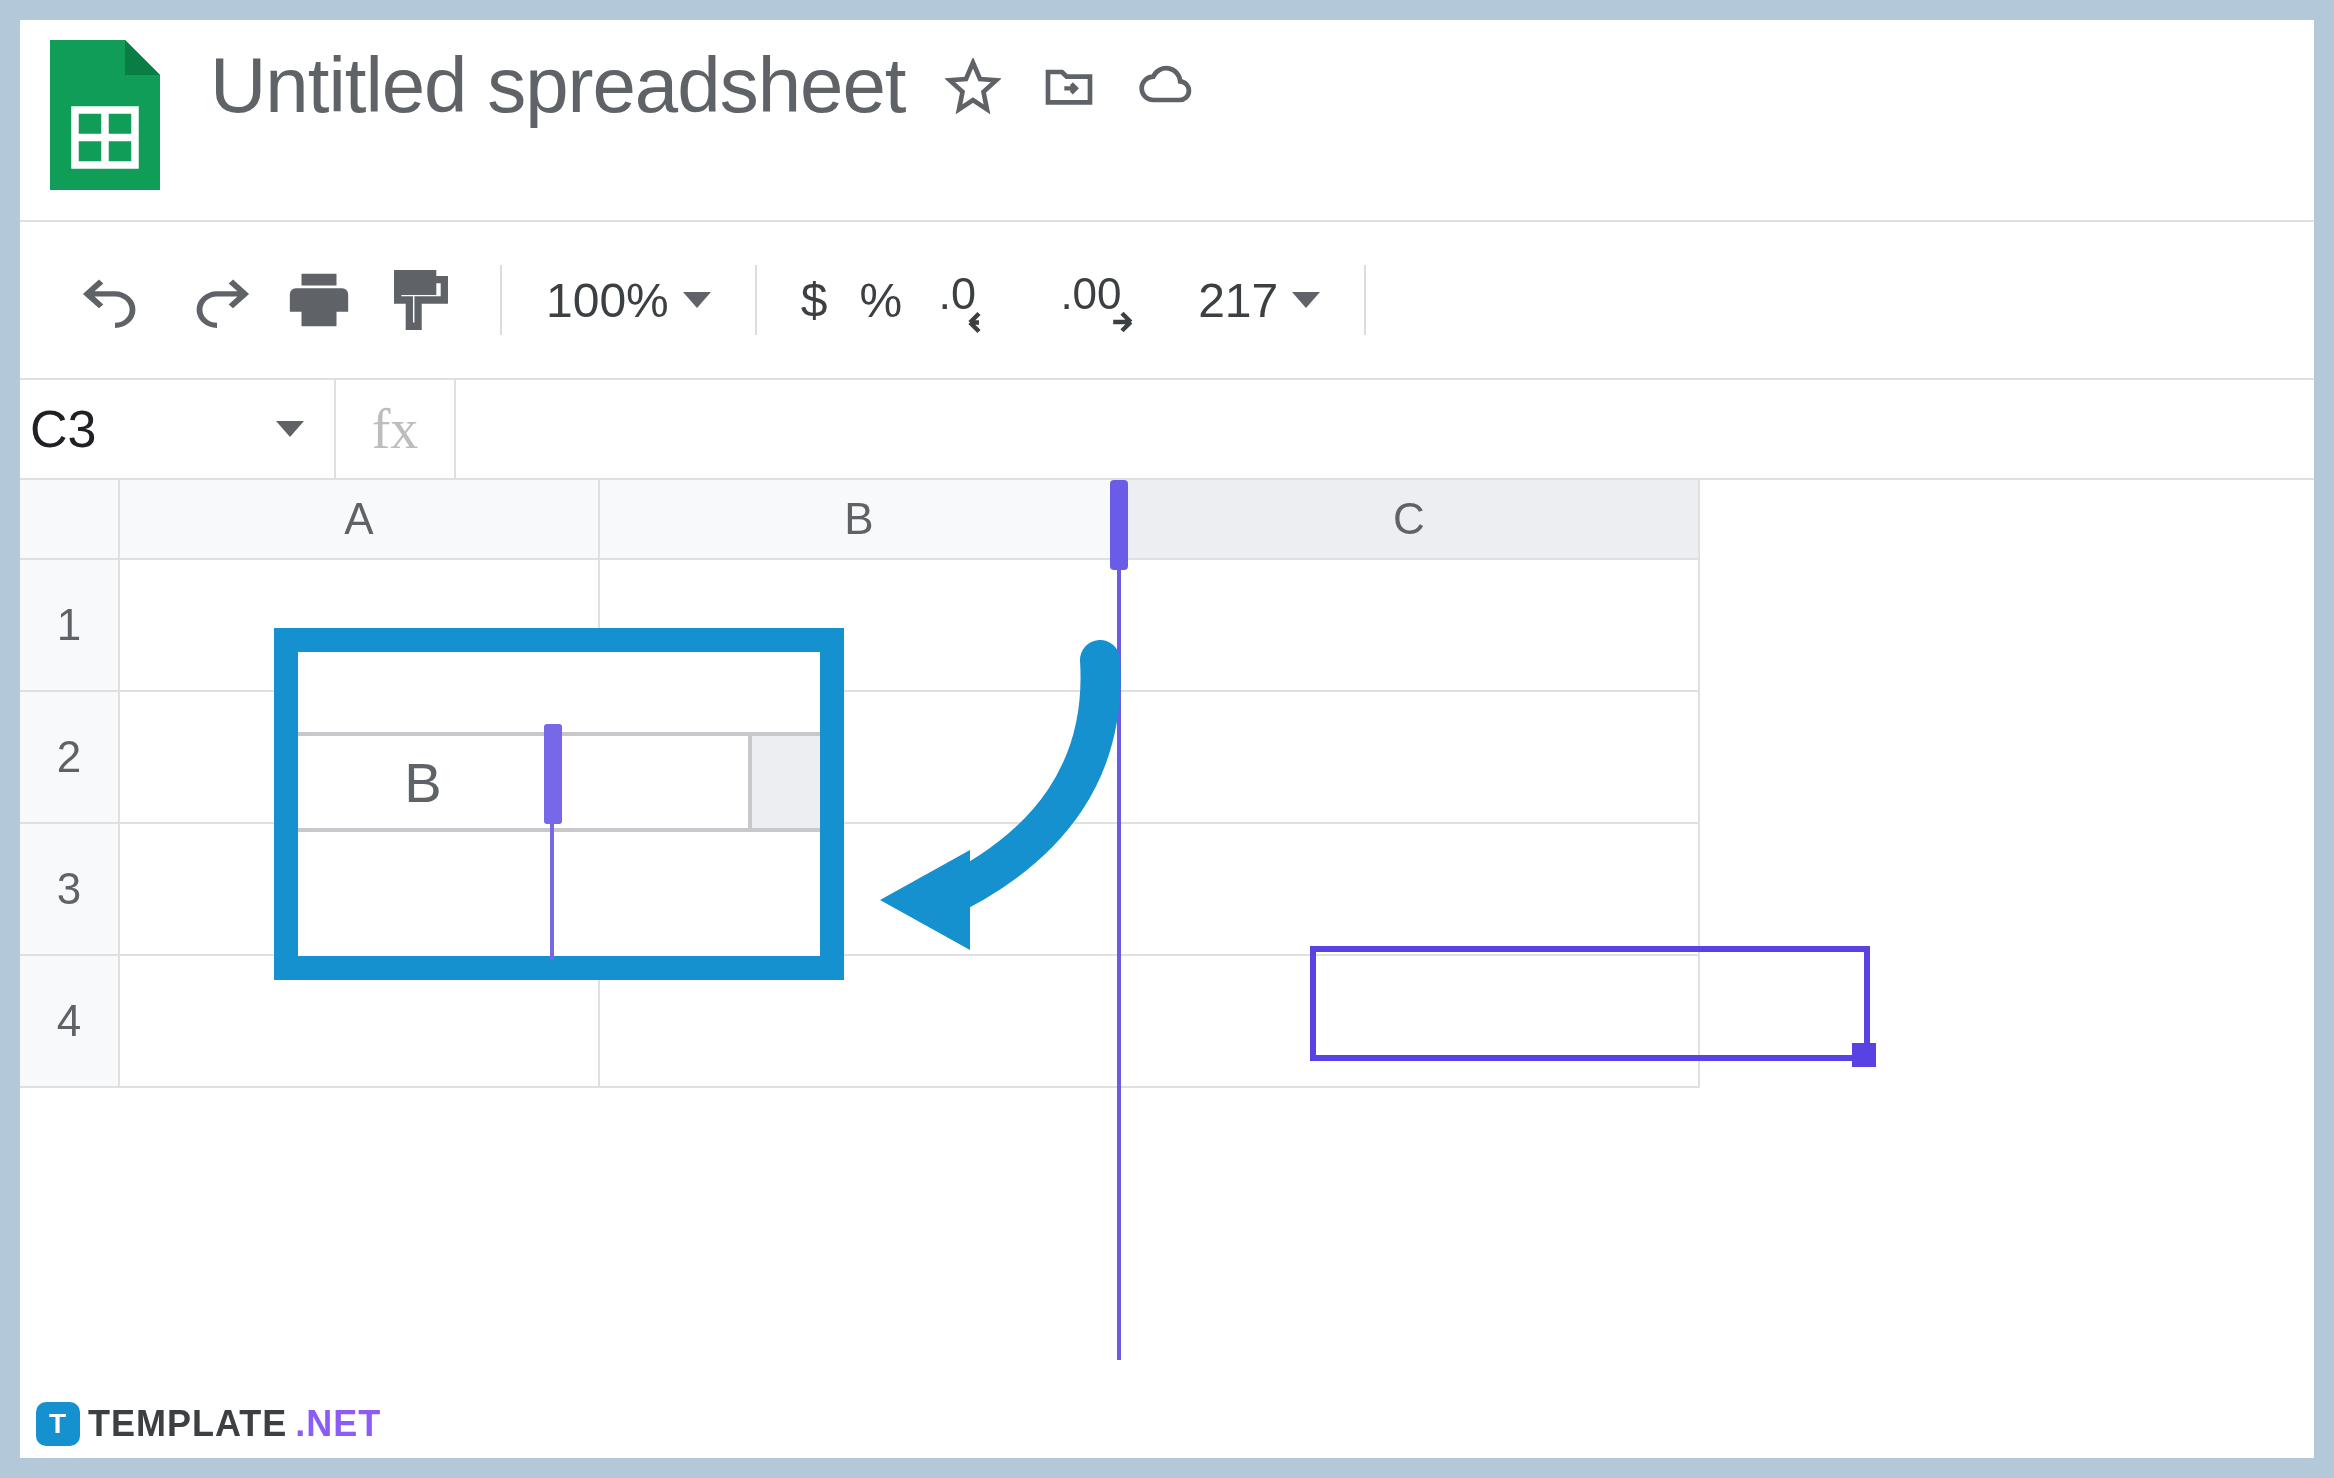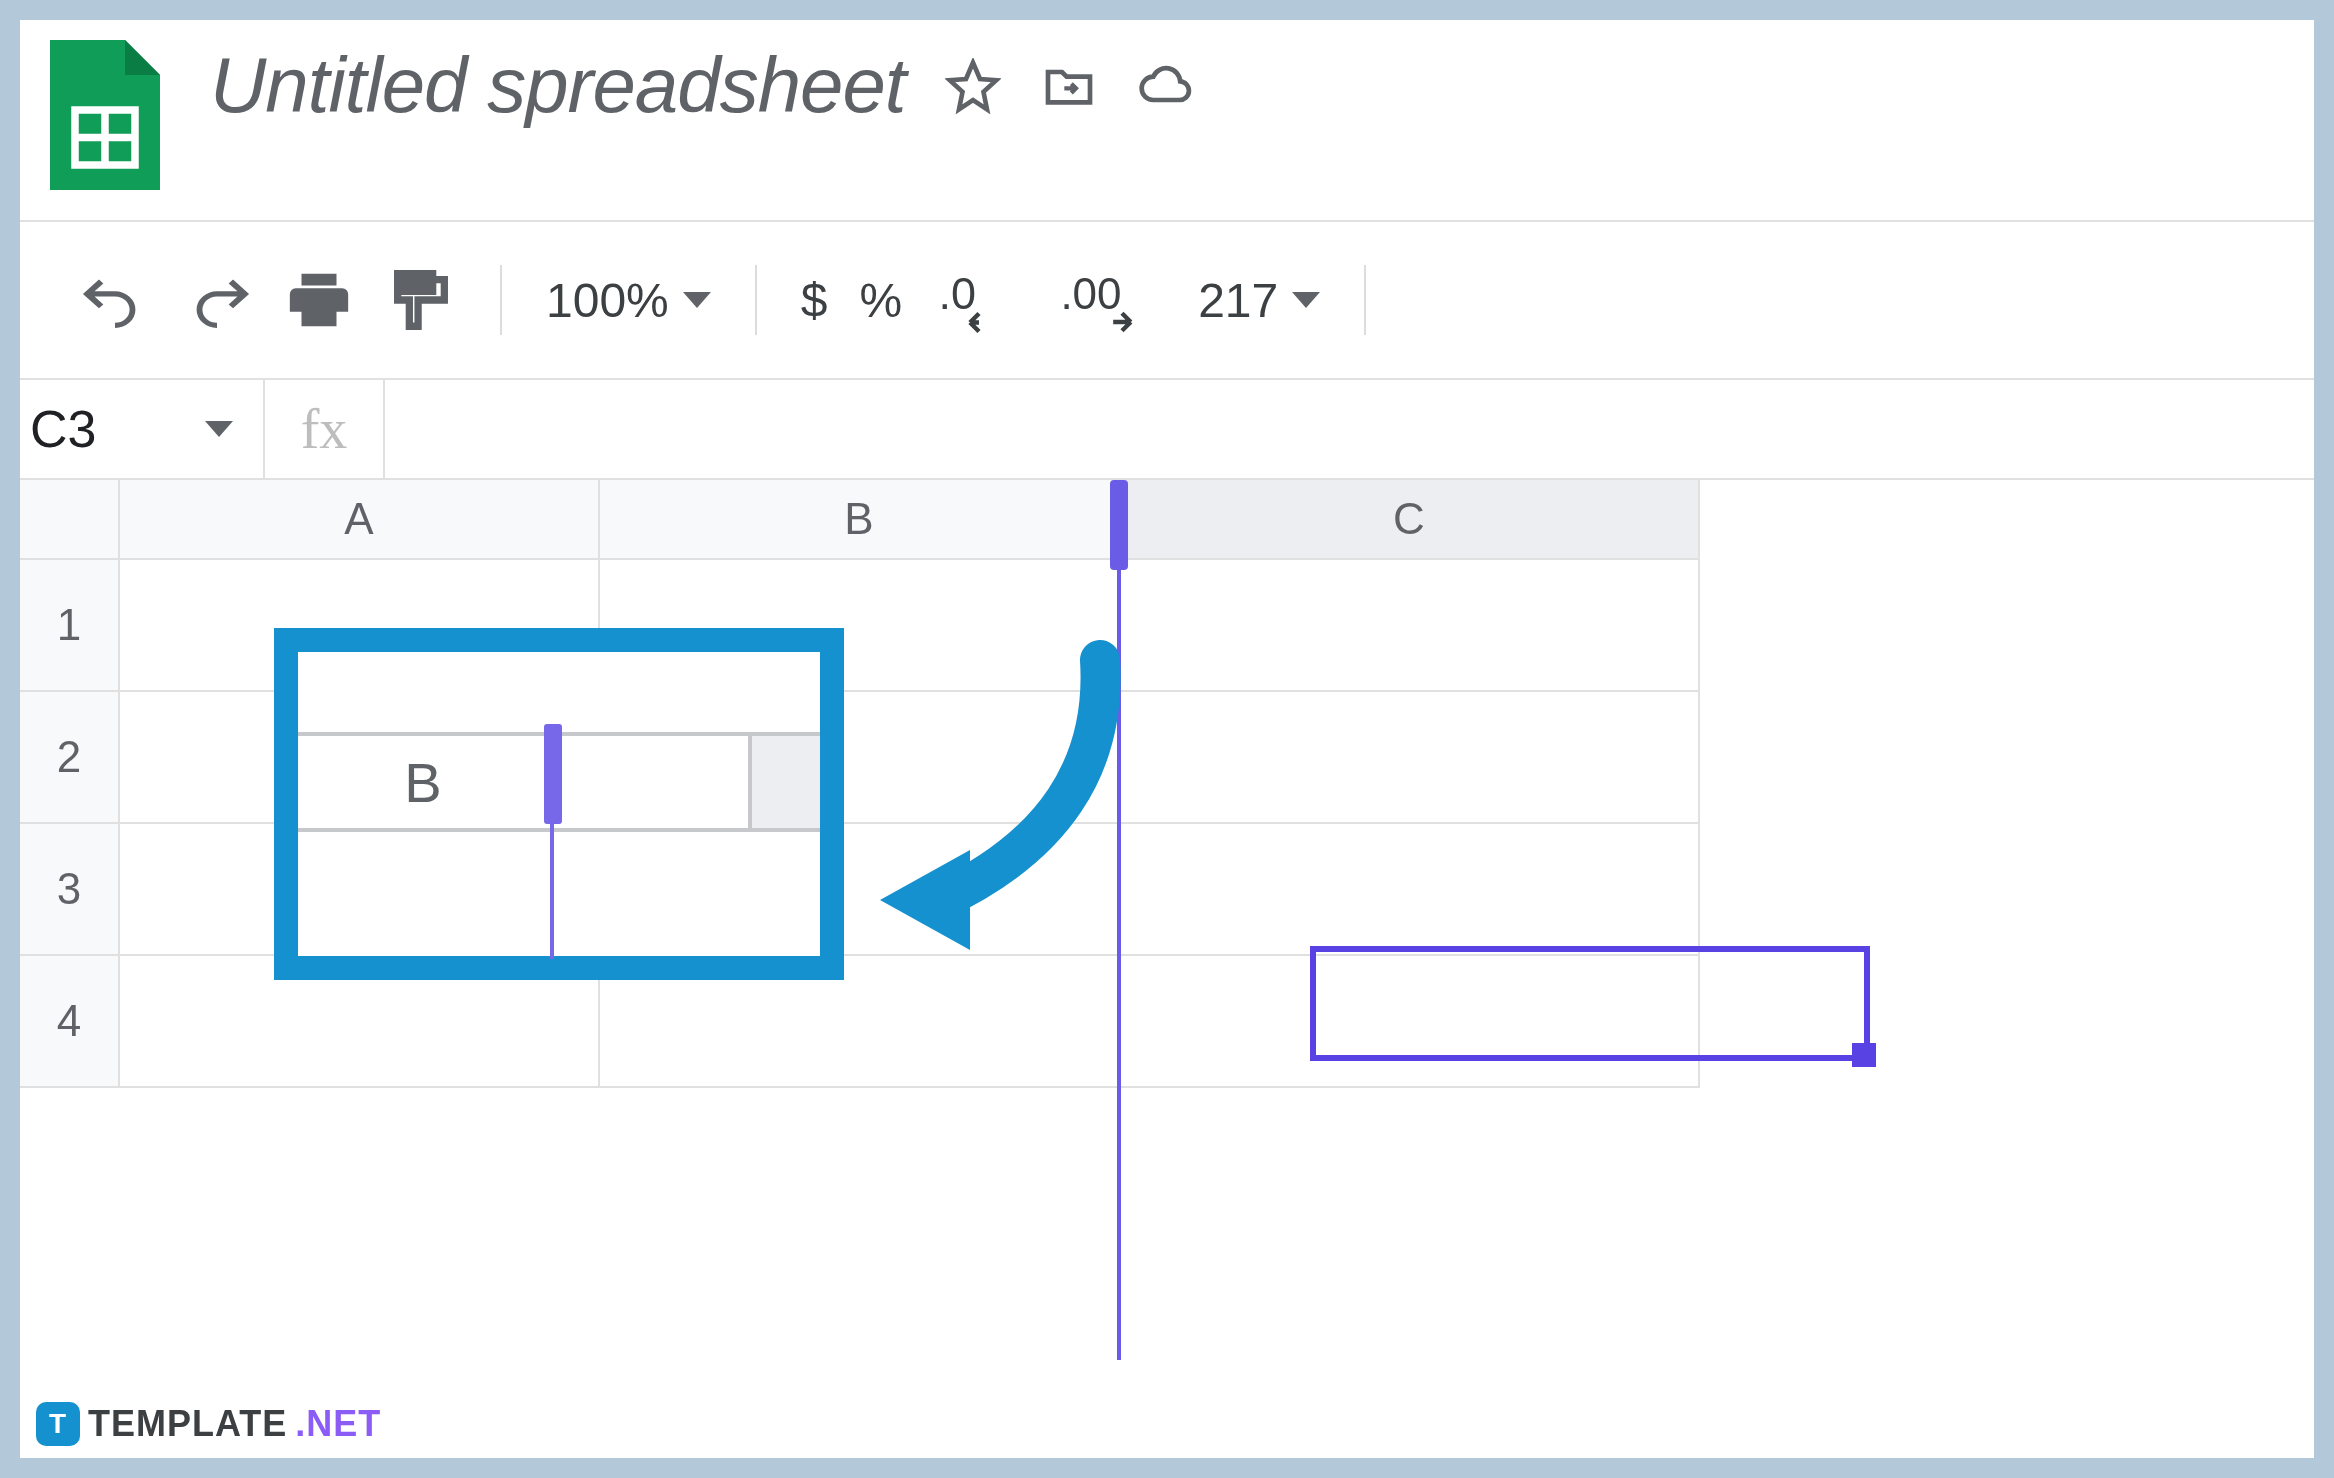--- a/index.html
+++ b/index.html
@@ -23,21 +23,21 @@
     align-items: flex-start;
     padding: 20px 30px 0 30px;
   }
   .logo {
     width: 110px;
     height: 150px;
     margin-right: 50px;
     flex-shrink: 0;
   }
   .logo svg { width: 100%; height: 100%; }
-  .header-right { flex: 1; font-style: italic; }
+  .header-right { flex: 1; }
   .title-row {
     display: flex;
     align-items: center;
     gap: 40px;
   }
   .doc-title {
     font-size: 78px;
     color: #5f6368;
     font-weight: 400;
     letter-spacing: -1px;
@@ -108,21 +108,21 @@
     border-top: 16px solid #5f6368;
   }
   
   .formula-bar {
     display: flex;
     align-items: center;
     height: 100px;
     border-bottom: 2px solid #e0e0e0;
   }
   .name-box {
-    width: 245px;
+    width: 316px;
     height: 100%;
     display: flex;
     align-items: center;
     padding-left: 10px;
     font-size: 52px;
     color: #202124;
     border-right: 2px solid #e0e0e0;
     position: relative;
   }
   .name-box-arrow {

